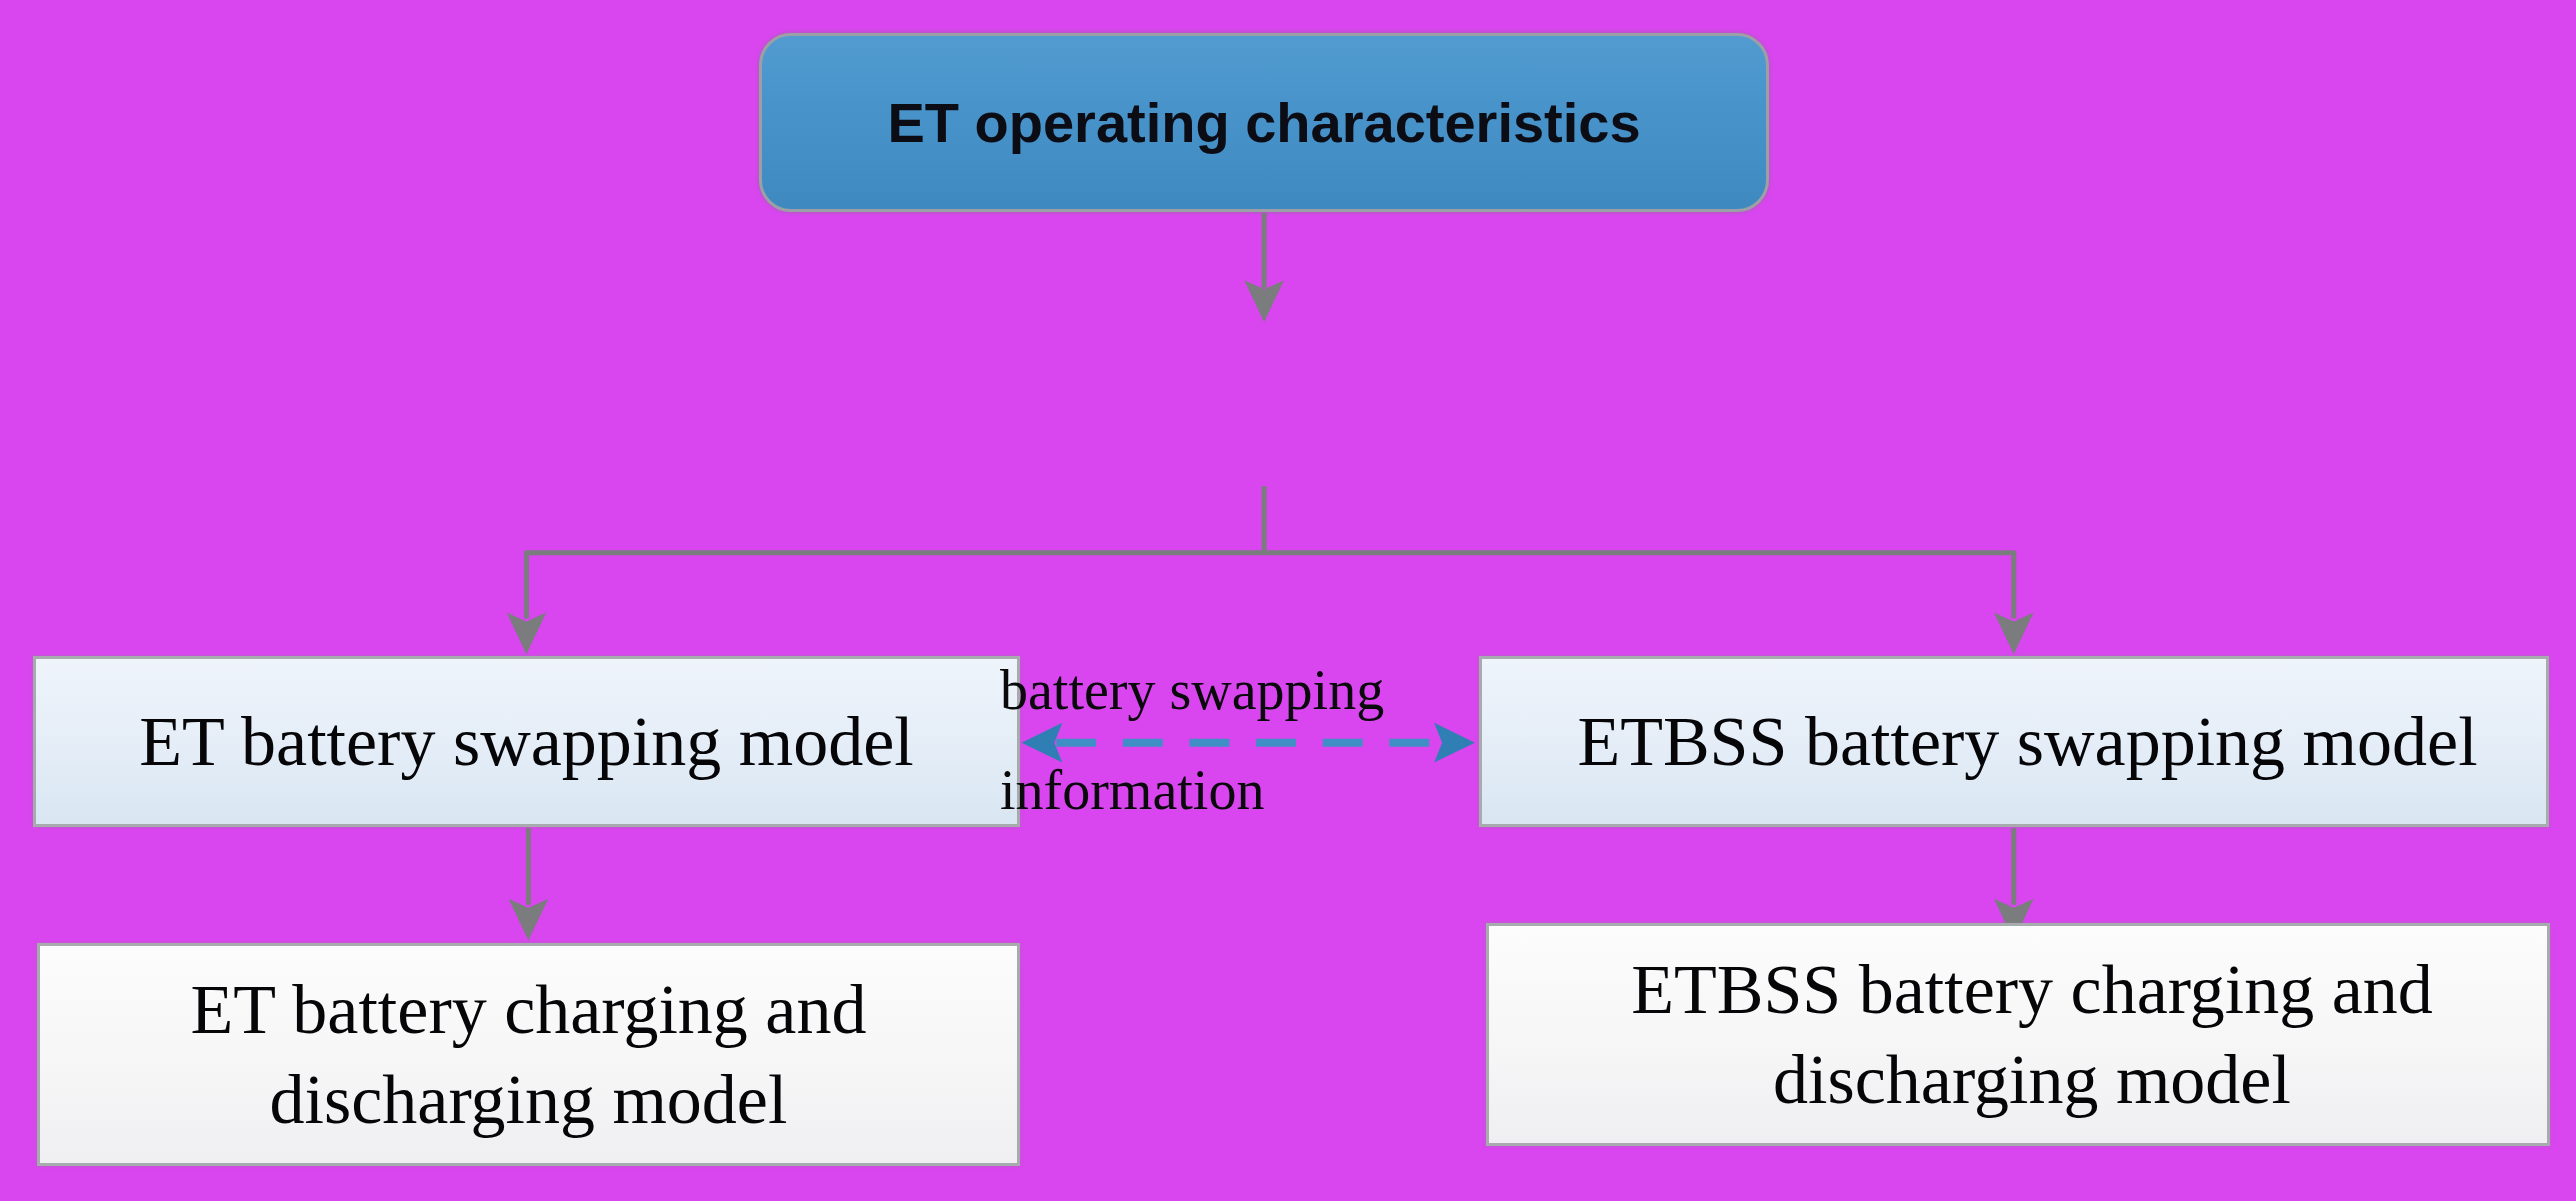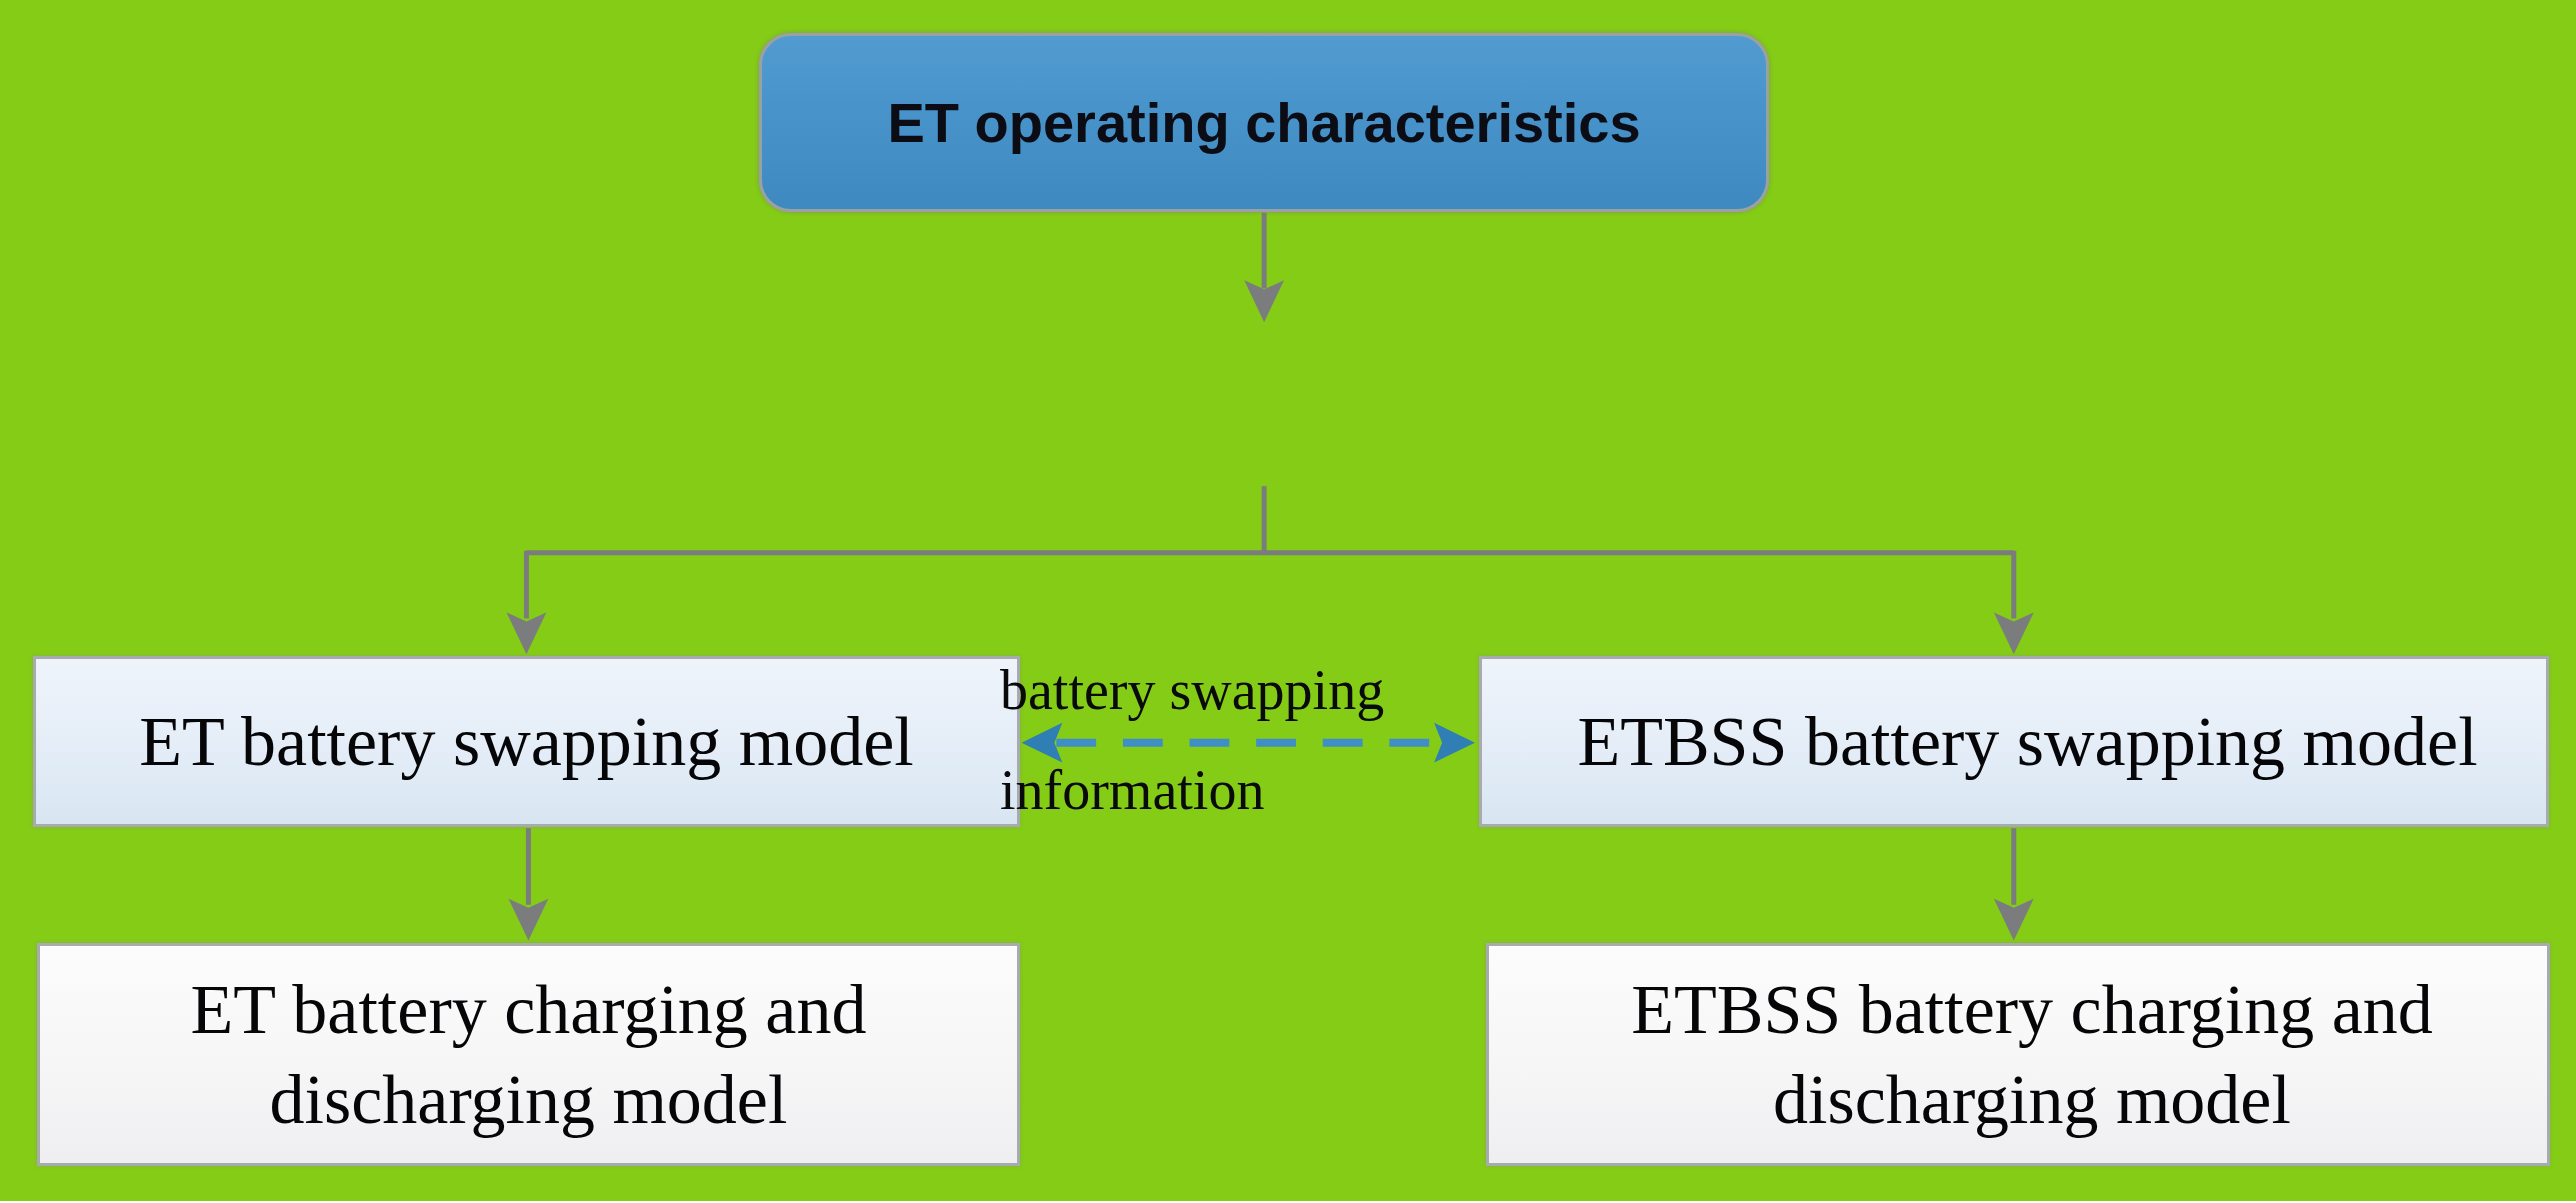--- a/index.html
+++ b/index.html
@@ -4,21 +4,21 @@
 <style>
   html, body {
     margin: 0;
     padding: 0;
     background: #ffffff;
   }
   .canvas {
     position: relative;
     width: 2576px;
     height: 1201px;
-    background: #84cc16;
+    background: #d946ef;
     overflow: hidden;
     font-family: "Liberation Serif", "DejaVu Serif", serif;
   }
   .box {
     position: absolute;
     box-sizing: border-box;
     display: flex;
     flex-direction: column;
     align-items: center;
     justify-content: center;
@@ -59,21 +59,21 @@
   .box-swap-left  { left: 33px;   top: 656px; width: 987px;  height: 171px; }
   .box-swap-right { left: 1479px; top: 656px; width: 1070px; height: 171px; padding-left: 27px; }
   
   .box-white {
     background: linear-gradient(180deg, #fcfcfd 0%, #f6f6f7 55%, #efeff1 100%);
     border: 3px solid #a7abae;
     box-shadow: 0 0 3px rgba(140,140,140,0.5);
     text-align: right;
   }
   .box-charge-left  { left: 37px;   top: 943px; width: 983px;  height: 223px; }
-  .box-charge-right { left: 1486px; top: 943px; width: 1064px; height: 223px; padding-left: 28px; }
+  .box-charge-right { left: 1486px; top: 923px; width: 1064px; height: 223px; padding-left: 28px; }
 
   .connector-layer {
     position: absolute;
     left: 0; top: 0;
     width: 2576px; height: 1203px;
     pointer-events: none;
   }
   .exchange-label {
     position: absolute;
     left: 1000px;

